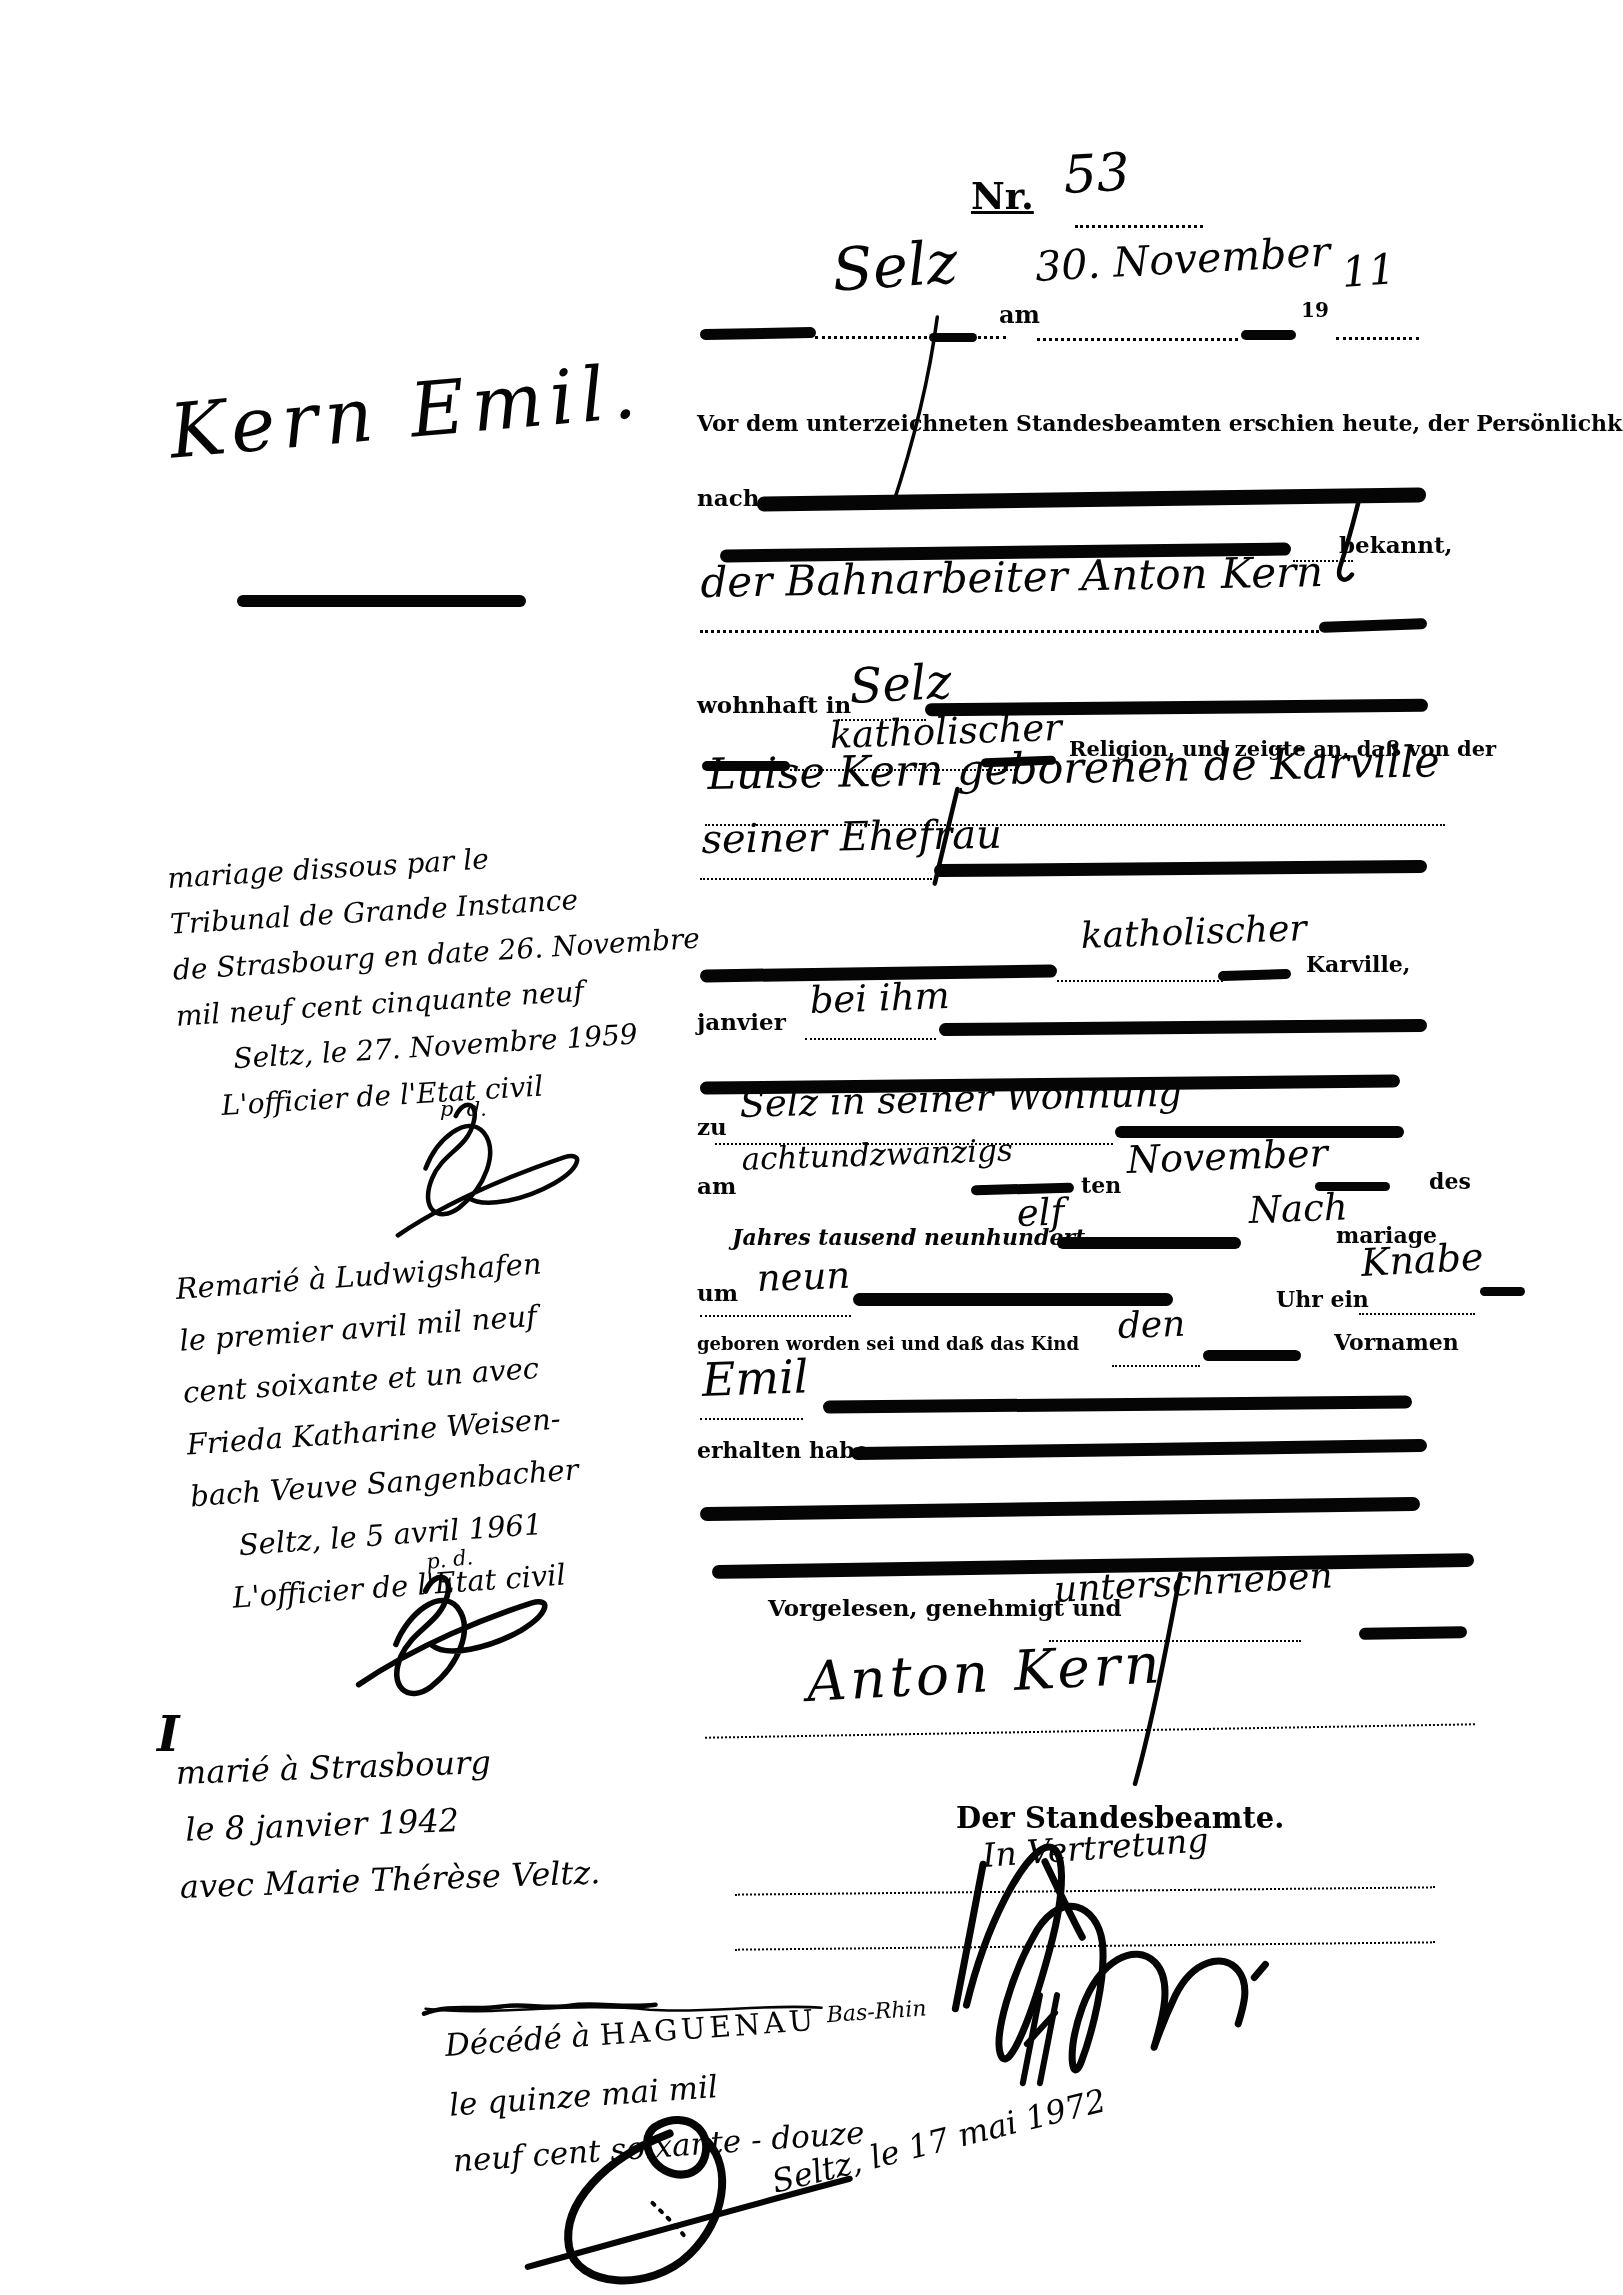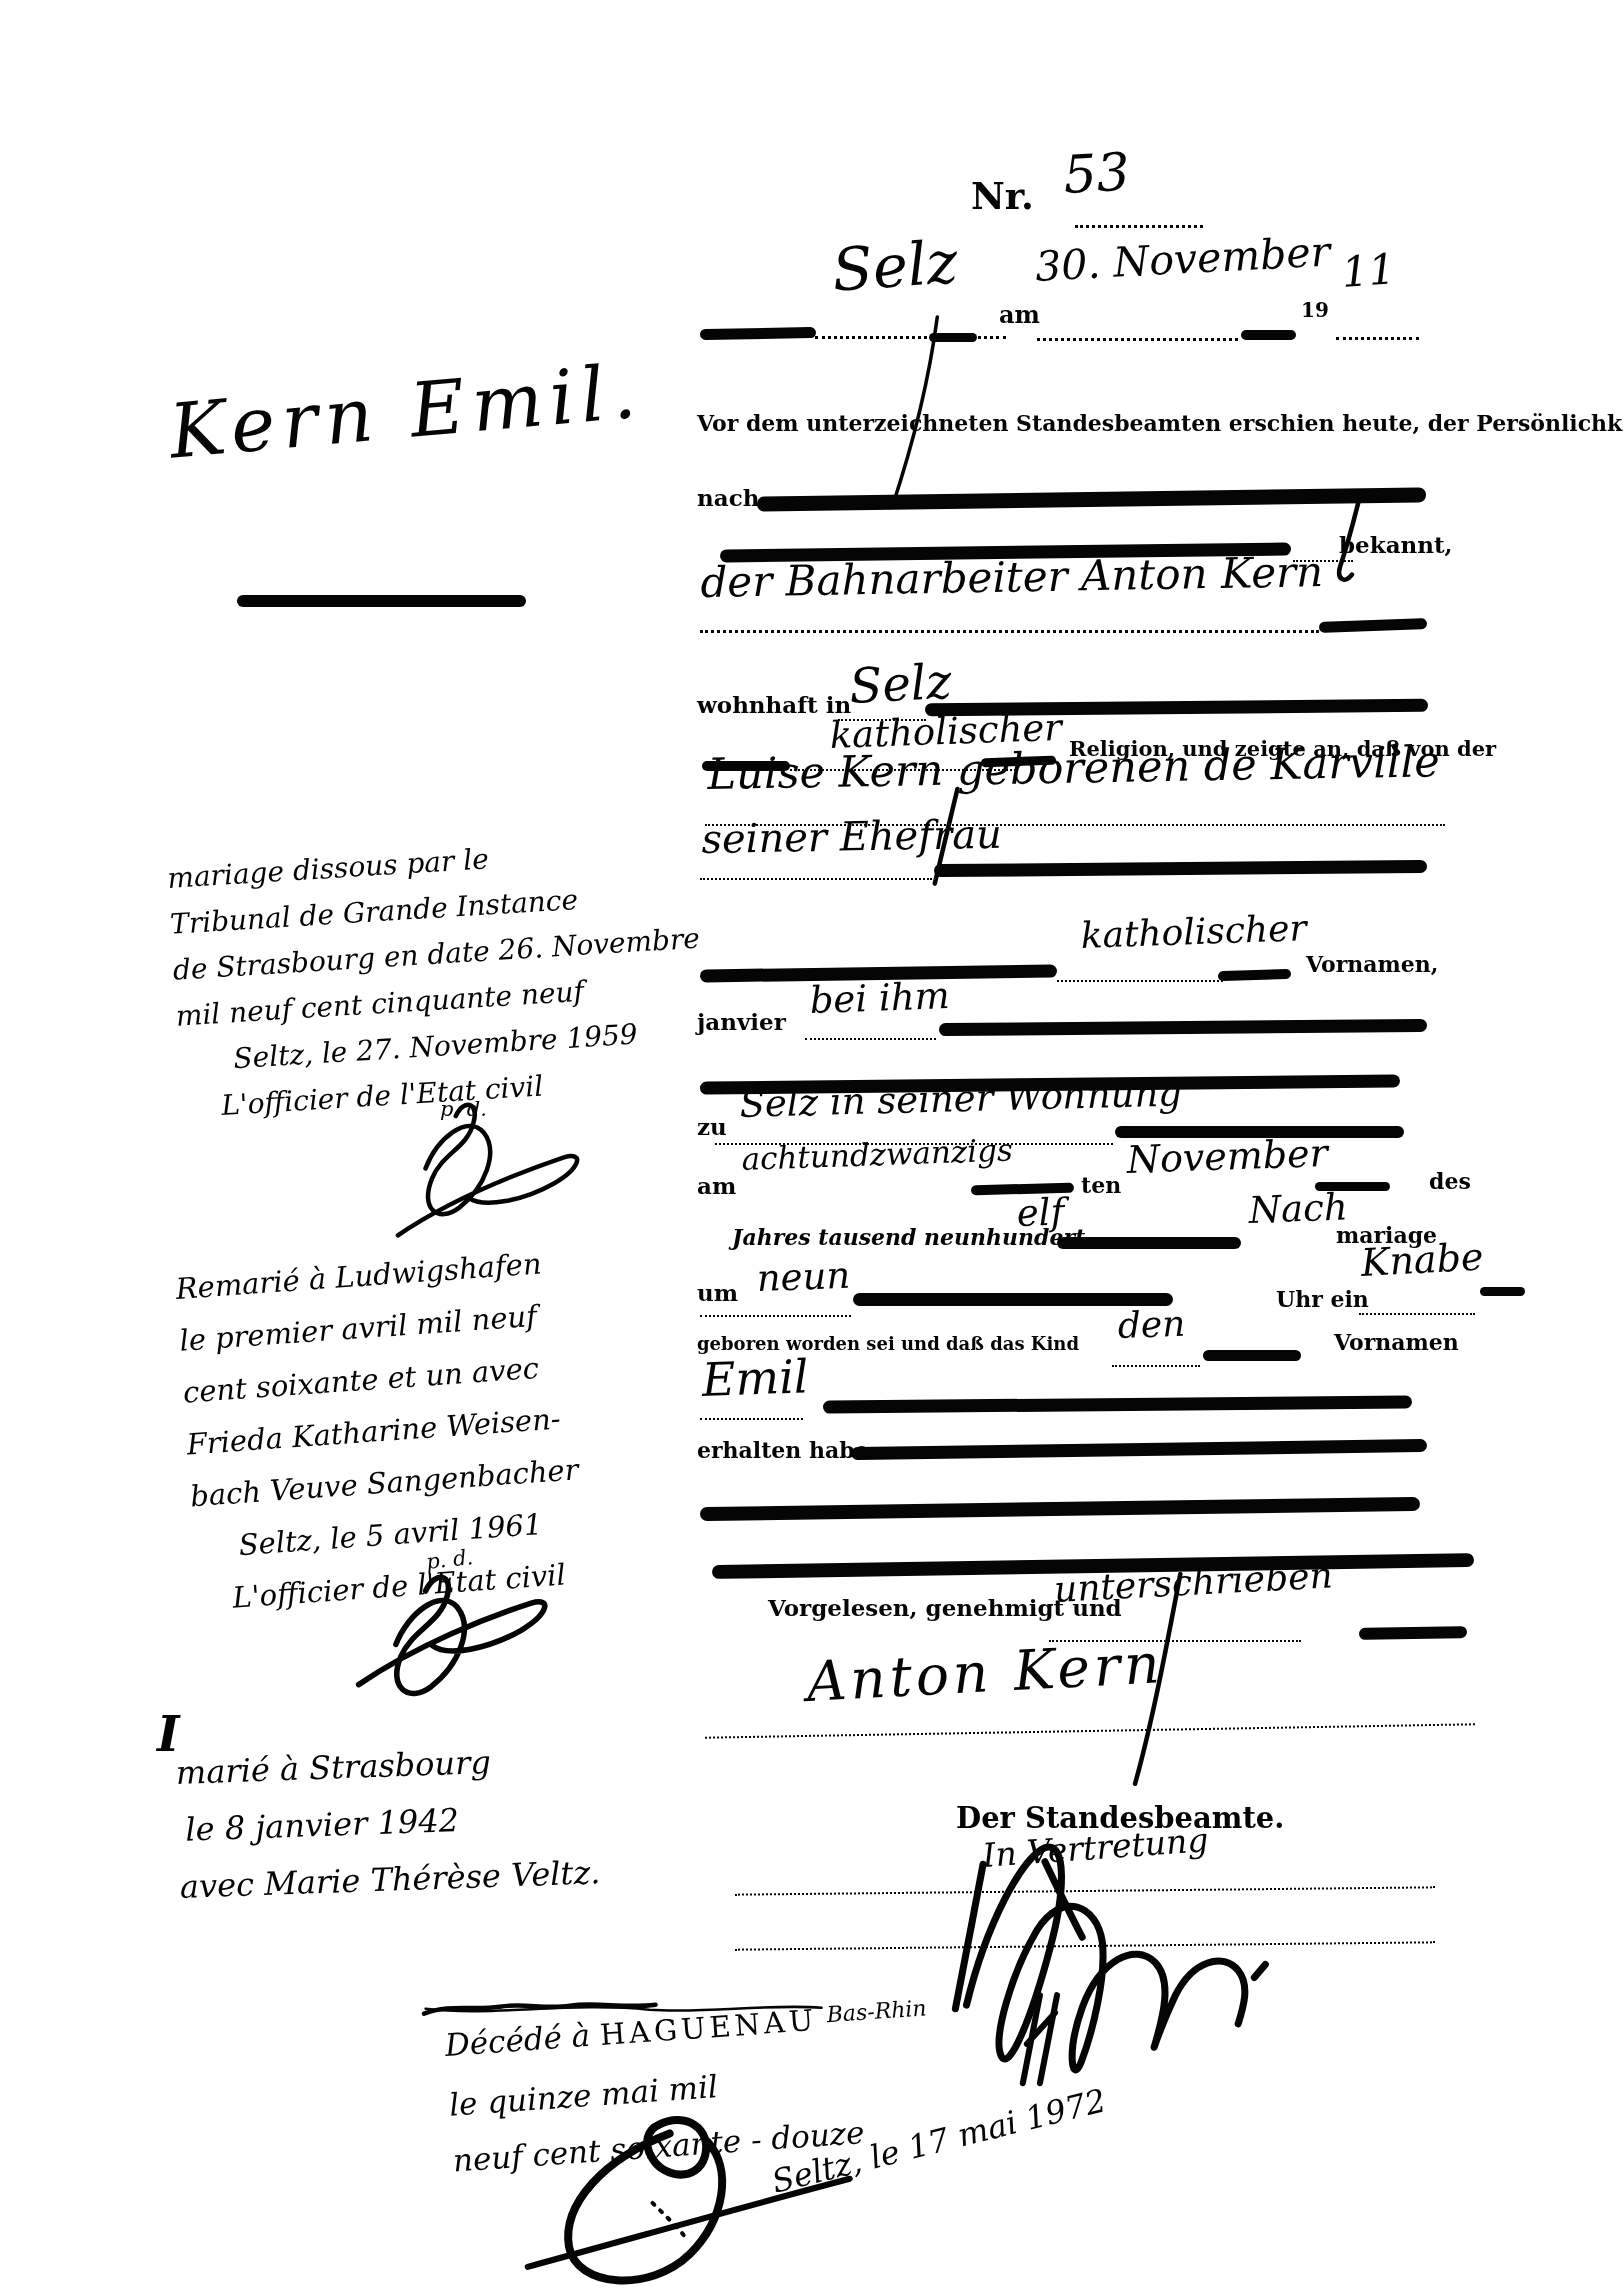--- a/index.html
+++ b/index.html
@@ -15,21 +15,21 @@
   .bar{background:#050505;border-radius:7px;}
   .dot{height:0;border-bottom:3.5px dotted #050505;}
   .dotfine{height:0;border-bottom:2.5px dotted #050505;}
   svg{position:absolute;left:0;top:0;pointer-events:none;}
 </style>
 </head>
 <body>
 
 <div id="page">
 
-  <div class="abs printed" style="left:971px;top:174px;font-size:37px;">Nr.</div>
+  <div class="abs printed" style="left:971px;top:174px;font-size:37px;text-decoration:underline;">Nr.</div>
   <div class="abs hw" style="left:1062px;top:145px;font-size:52px;transform:rotate(-3deg);">53</div>
   <div class="abs dot" style="left:1075px;top:225px;width:128px;"></div>
 
   <div class="abs hw" style="left:830px;top:236px;font-size:59px;transform:rotate(-4deg);">Selz</div>
   <div class="abs bar" style="left:700px;top:328px;width:116px;height:11px;transform:rotate(-1deg);"></div>
   <div class="abs dot" style="left:815px;top:336px;width:191px;"></div>
   <div class="abs bar" style="left:929px;top:333px;width:48px;height:9px;"></div>
 
   <div class="abs printed" style="left:999px;top:300px;font-size:24px;">am</div>
   <div class="abs hw" style="left:1034px;top:243px;font-size:41px;transform:rotate(-3deg);">30. November</div>
@@ -109,21 +109,21 @@
   <div class="abs dotfine" style="left:705px;top:824px;width:740px;"></div>
 
   <div class="abs hw" style="left:701px;top:816px;font-size:40px;transform:rotate(-1deg);">seiner Ehefrau</div>
   <div class="abs dotfine" style="left:700px;top:878px;width:232px;"></div>
   <div class="abs bar" style="left:934px;top:862px;width:493px;height:13px;transform:rotate(-0.5deg);"></div>
 
   <div class="abs bar" style="left:700px;top:967px;width:357px;height:13px;transform:rotate(-0.8deg);"></div>
   <div class="abs hw" style="left:1080px;top:915px;font-size:36px;transform:rotate(-2deg);">katholischer</div>
   <div class="abs dotfine" style="left:1057px;top:980px;width:166px;"></div>
   <div class="abs bar" style="left:1218px;top:970px;width:73px;height:10px;transform:rotate(-2deg);"></div>
-  <div class="abs printed" style="left:1306px;top:951px;font-size:22px;">Vornamen,</div>
+  <div class="abs printed" style="left:1306px;top:951px;font-size:22px;">Karville,</div>
 
   <div class="abs printed" style="left:697px;top:1008px;font-size:23px;">janvier</div>
   <div class="abs hw" style="left:809px;top:979px;font-size:37px;transform:rotate(-2deg);">bei ihm</div>
   <div class="abs dotfine" style="left:805px;top:1038px;width:131px;"></div>
   <div class="abs bar" style="left:939px;top:1021px;width:488px;height:13px;transform:rotate(-0.5deg);"></div>
 
   <div class="abs bar" style="left:700px;top:1078px;width:700px;height:13px;transform:rotate(-0.6deg);"></div>
 
   <div class="abs printed" style="left:697px;top:1113px;font-size:23px;">zu</div>
   <div class="abs hw" style="left:739px;top:1083px;font-size:37px;transform:rotate(-1.5deg);">Selz in seiner Wohnung</div>

